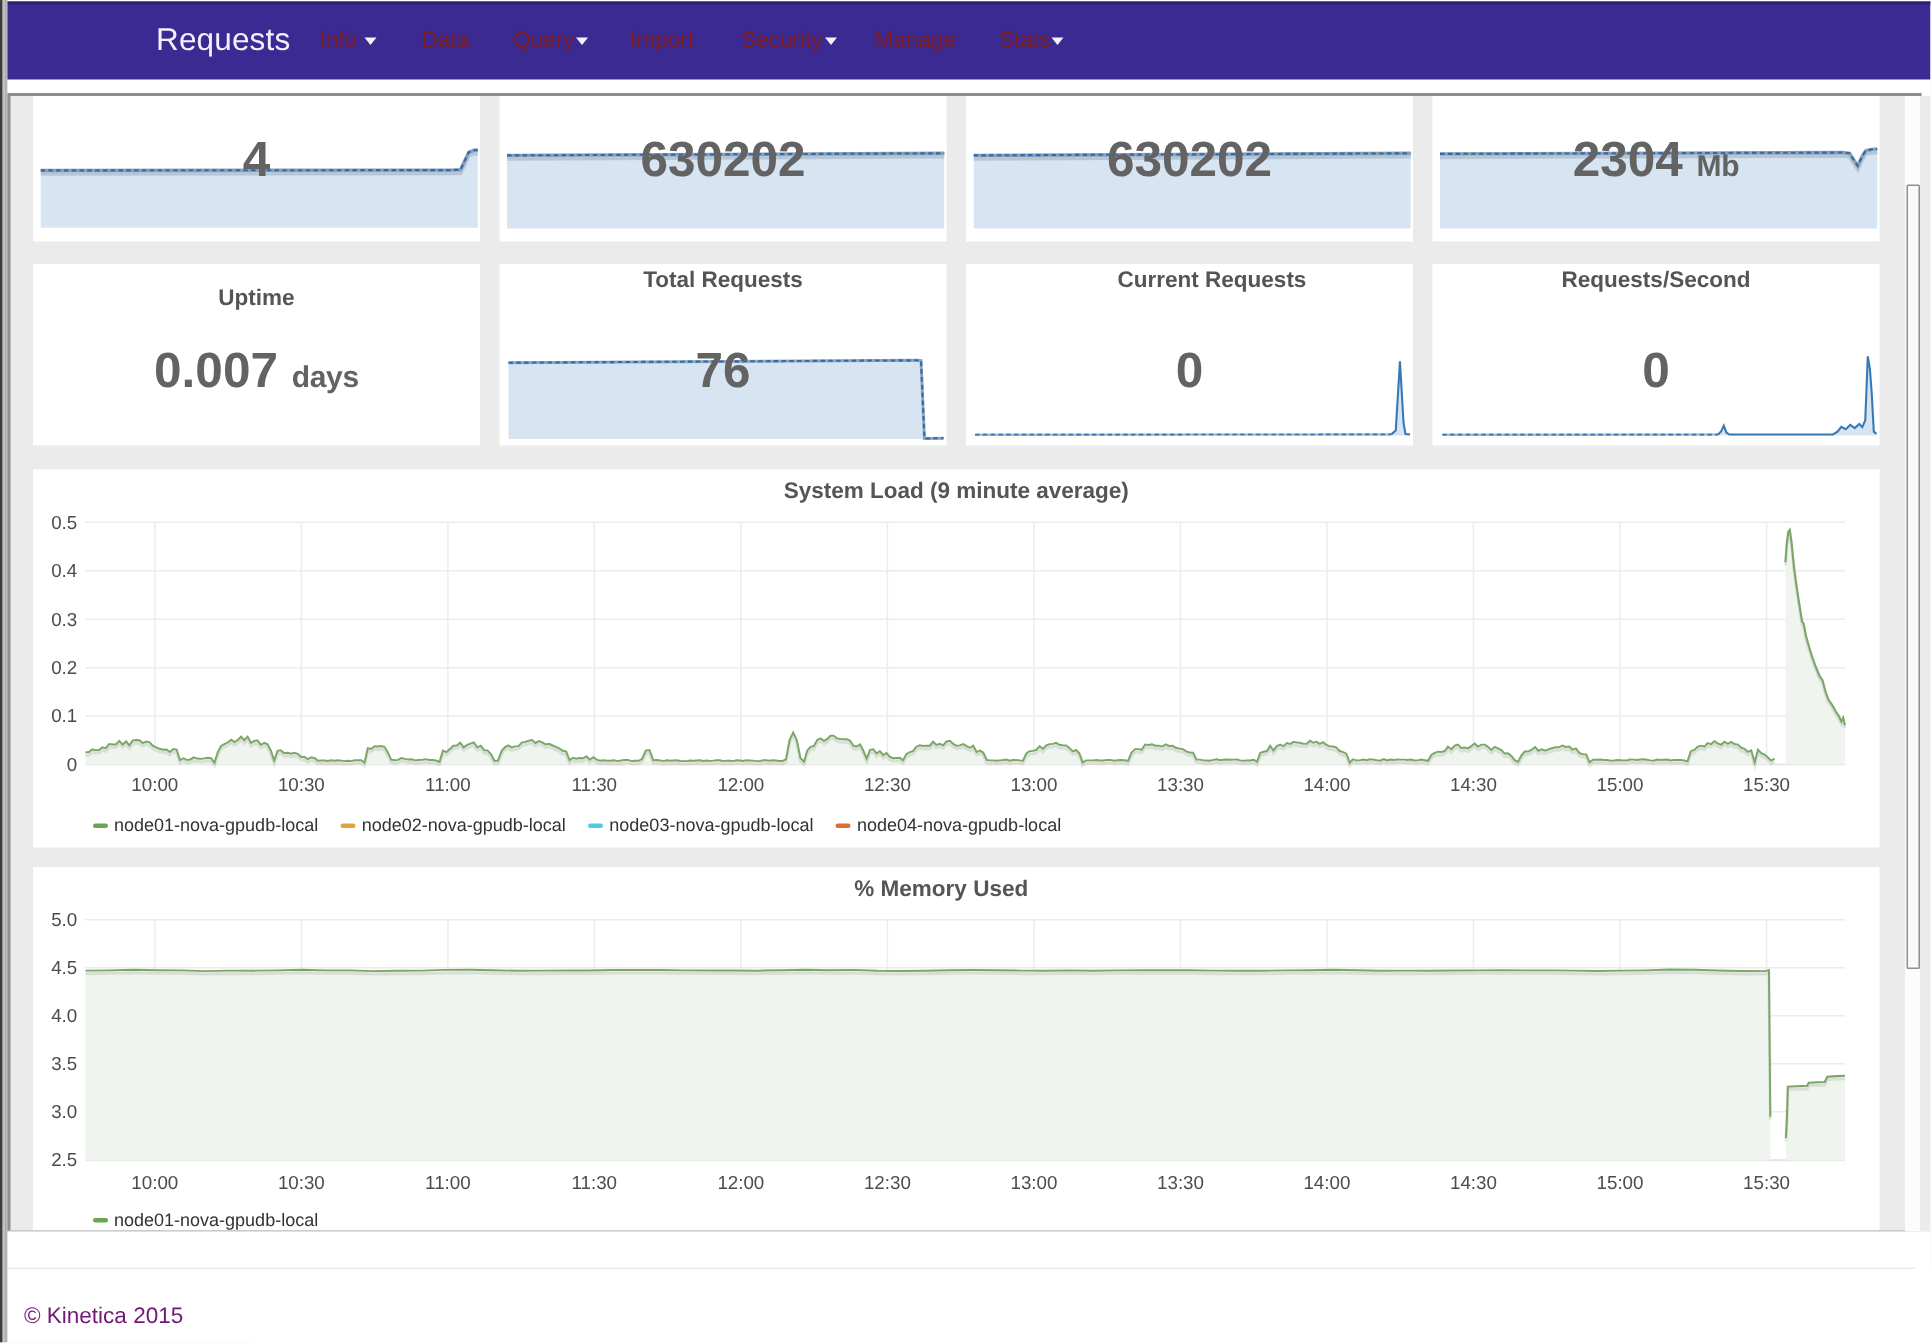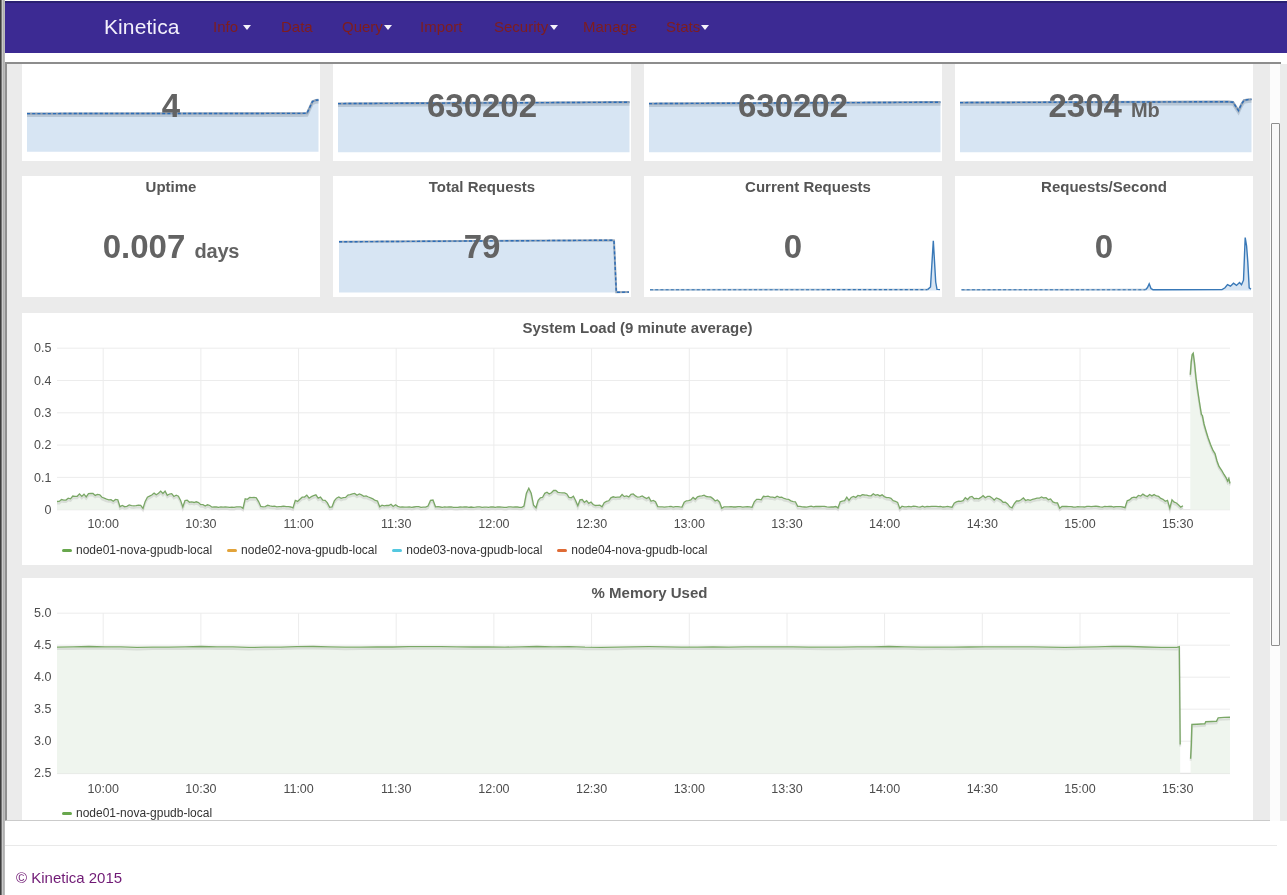--- a/index.html
+++ b/index.html
@@ -34,21 +34,21 @@
 .track { position:absolute; left:1270px; top:64px; width:10px; height:757px; background:#fcfcfc; }
 .thumb { position:absolute; left:1271px; top:123px; width:8.5px; height:523px;
   background:#f9f9f9; border:1.4px solid #8e8e8e; border-radius:1px; }
 .rband { position:absolute; left:1280px; top:64px; width:7px; height:757px; background:#ebebeb; }
 .footline { position:absolute; left:5px; top:845px; width:1272px; height:1px; background:#e9e9e9; }
 .foot { position:absolute; left:16px; top:869px; font-size:15px; line-height:17px; color:#701a75; }
 </style>
 </head>
 <body>
 <div class="navbar"></div>
-<div class="brand">Kinetica</div>
+<div class="brand">Requests</div>
 <div class="mi" style="left:213px">Info</div>
 <div class="caret" style="left:242.5px"></div>
 <div class="mi" style="left:281px">Data</div>
 <div class="mi" style="left:342px">Query</div>
 <div class="caret" style="left:384px"></div>
 <div class="mi" style="left:420px">Import</div>
 <div class="mi" style="left:494px">Security</div>
 <div class="caret" style="left:550px"></div>
 <div class="mi" style="left:583px">Manage</div>
 <div class="mi" style="left:666px">Stats</div>
@@ -89,21 +89,21 @@
   <div class="num" style="left:15px; top:24px">4</div>
   <div class="num" style="left:326px; top:24px">630202</div>
   <div class="num" style="left:637px; top:24px">630202</div>
   <div class="num" style="left:948px; top:24px">2304 <span class="suf">Mb</span></div>
 
   <div class="card" style="left:15px; top:112px; height:121px"></div>
   <div class="card" style="left:326px; top:112px; height:121px"></div>
   <div class="card" style="left:637px; top:112px; height:121px"></div>
   <div class="card" style="left:948px; top:112px; height:121px"></div>
 
-  <div class="ctitle" style="left:15px; top:113px; width:298px">Uptime</div>
+  <div class="ctitle" style="left:15px; top:125px; width:298px">Uptime</div>
   <div class="ctitle" style="left:326px; top:113px; width:298px">Total Requests</div>
   <div class="ctitle" style="left:637px; top:113px; width:328px">Current Requests</div>
   <div class="ctitle" style="left:948px; top:113px; width:298px">Requests/Second</div>
 
   <svg style="left:331px; top:166px" width="292" height="67" viewBox="338.5 230 292 67">
     <polygon points="339.5,292.6 339.5,241.8 612,240.2 614.5,240.4 616.8,292.6" fill="#d7e5f3"></polygon>
     <polyline points="339.5,241.8 612,240.2 614.5,240.4 616.8,292.3 629.5,292.1" fill="none" stroke="#93a4b6" stroke-width="2"></polyline>
     <polyline points="339.5,241.8 612,240.2 614.5,240.4 616.8,292.3 629.5,292.1" fill="none" stroke="#2a6cb8" stroke-width="1.4" stroke-dasharray="3 2.2"></polyline>
   </svg>
   <svg style="left:642px; top:166px" width="292" height="67" viewBox="649.5 230 292 67">
@@ -113,21 +113,21 @@
     <polyline points="928,289.6 931,287 933.8,240.8 936.2,282 937.5,289.4 940.5,289.6" fill="none" stroke="#3878b7" stroke-width="1.4"></polyline>
   </svg>
   <svg style="left:953px; top:166px" width="292" height="67" viewBox="960 230 292 67">
     <polygon points="961.5,290.4 1145.5,289.7 1147.5,287.5 1149.2,283.8 1151,288.5 1153,289.7 1222,289.6 1225,287.8 1227.5,284.6 1230.5,286.2 1233.5,283.2 1236.5,285.4 1239.5,282.6 1241.5,284.8 1243.5,280.2 1245.2,237.6 1246.6,246 1247.8,262 1249.2,287.8 1251,289.2 1251,290.4" fill="#d7e5f3"></polygon>
     <polyline points="961.5,289.8 1145.5,289.7" fill="none" stroke="#a9bed3" stroke-width="1.7"></polyline>
     <polyline points="961.5,289.8 1145.5,289.7" fill="none" stroke="#3575b4" stroke-width="1.1" stroke-dasharray="3 2.2"></polyline>
     <polyline points="1145.5,289.7 1147.5,287.5 1149.2,283.8 1151,288.5 1153,289.7 1222,289.6 1225,287.8 1227.5,284.6 1230.5,286.2 1233.5,283.2 1236.5,285.4 1239.5,282.6 1241.5,284.8 1243.5,280.2 1245.2,237.6 1246.6,246 1247.8,262 1249.2,287.8 1251,289.2" fill="none" stroke="#3878b7" stroke-width="1.4"></polyline>
   </svg>
 
   <div class="num" style="left:15px; top:165px">0.007 <span class="suf">days</span></div>
-  <div class="num" style="left:326px; top:165px">79</div>
+  <div class="num" style="left:326px; top:165px">76</div>
   <div class="num" style="left:637px; top:165px">0</div>
   <div class="num" style="left:948px; top:165px">0</div>
 
   <div class="card" style="left:15px; top:249px; width:1231px; height:252px"></div>
   <div class="ctitle" style="left:15px; top:254px; width:1231px">System Load (9 minute average)</div>
   <svg style="left:15px; top:276px" width="1231" height="196" viewBox="22 340 1231 196">
     <g class="grid">
       <line x1="57" y1="348.2" x2="1230" y2="348.2"></line>
 <line x1="57" y1="380.5" x2="1230" y2="380.5"></line>
 <line x1="57" y1="412.8" x2="1230" y2="412.8"></line>
@@ -173,21 +173,21 @@
 <text x="787.0" y="527.5" text-anchor="middle">13:30</text>
 <text x="884.6" y="527.5" text-anchor="middle">14:00</text>
 <text x="982.3" y="527.5" text-anchor="middle">14:30</text>
 <text x="1080.0" y="527.5" text-anchor="middle">15:00</text>
 <text x="1177.7" y="527.5" text-anchor="middle">15:30</text>
     </g>
   </svg>
   <div class="legend" style="left:55px; top:479px; height:14px; line-height:14px"><span class="li"><span class="dash" style="background:#68a74d"></span>node01-nova-gpudb-local</span><span class="li"><span class="dash" style="background:#e2a33a"></span>node02-nova-gpudb-local</span><span class="li"><span class="dash" style="background:#54c8e0"></span>node03-nova-gpudb-local</span><span class="li"><span class="dash" style="background:#df6b35"></span>node04-nova-gpudb-local</span></div>
 
   <div class="card" style="left:15px; top:514px; width:1231px; height:243px"></div>
-  <div class="ctitle" style="left:27px; top:519px; width:1231px">% Memory Used</div>
+  <div class="ctitle" style="left:5px; top:519px; width:1231px">% Memory Used</div>
   <svg style="left:15px; top:536px" width="1231" height="200" viewBox="22 600 1231 200">
     <g class="grid">
       <line x1="57" y1="613.2" x2="1230" y2="613.2"></line>
 <line x1="57" y1="645.2" x2="1230" y2="645.2"></line>
 <line x1="57" y1="677.2" x2="1230" y2="677.2"></line>
 <line x1="57" y1="709.2" x2="1230" y2="709.2"></line>
 <line x1="57" y1="741.2" x2="1230" y2="741.2"></line>
 <line x1="57" y1="773.2" x2="1230" y2="773.2"></line>
       <line x1="103.2" y1="613.2" x2="103.2" y2="773.2"></line>
 <line x1="200.9" y1="613.2" x2="200.9" y2="773.2"></line>

